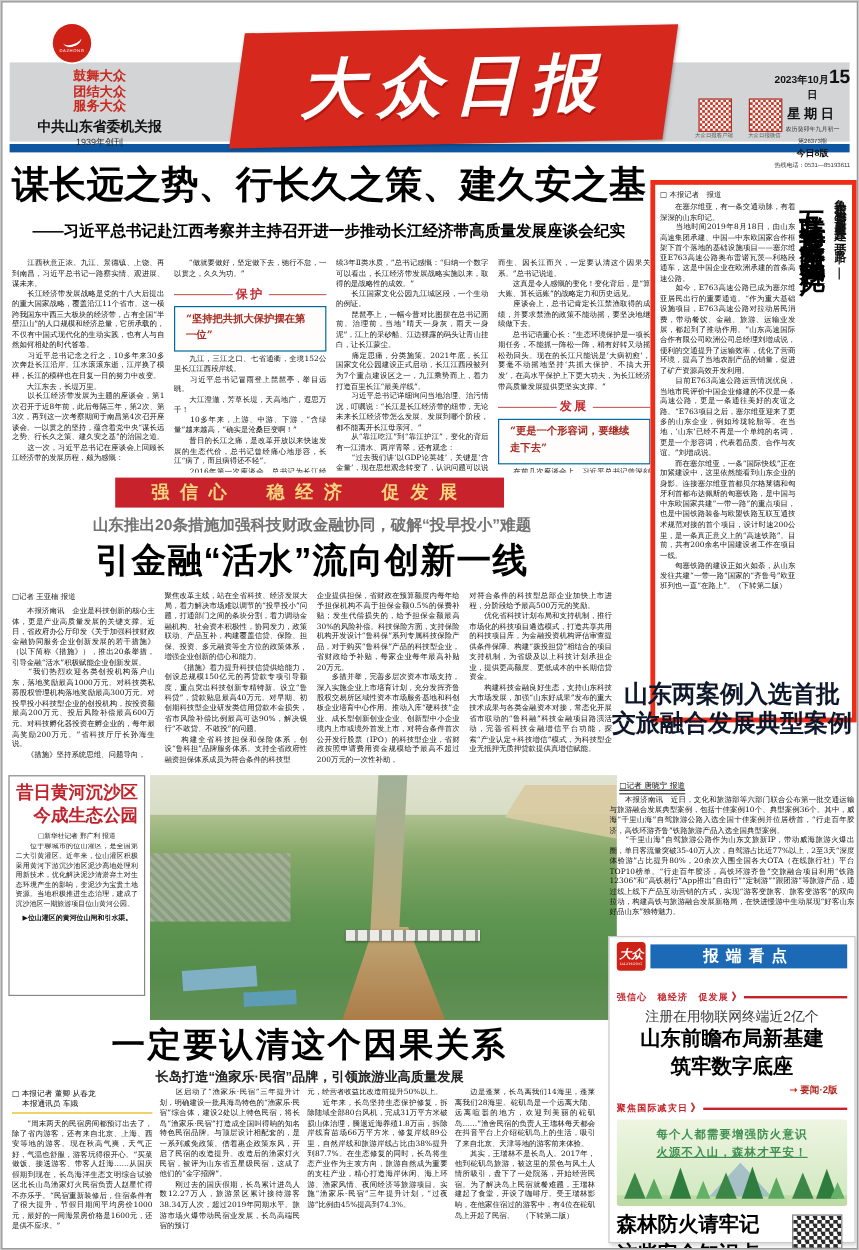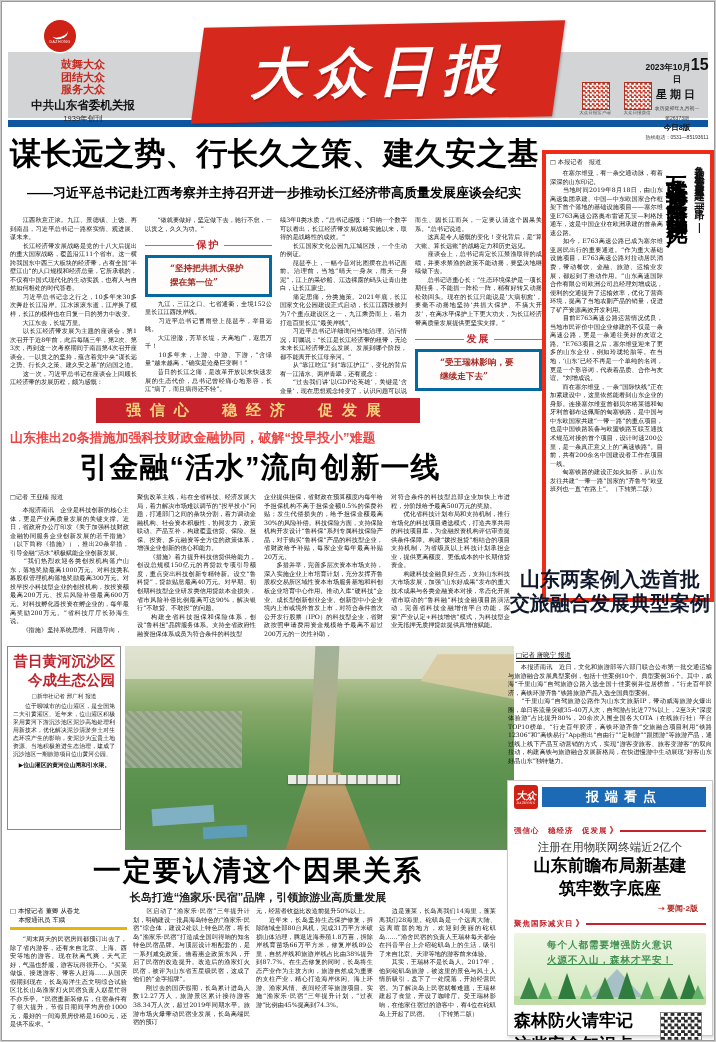--- a/index.html
+++ b/index.html
@@ -29,33 +29,33 @@
 
   
   .headline{position:absolute;left:8px;top:131px;width:528px;font-size:31px;font-weight:900;color:#000;text-align:justify;text-align-last:justify;letter-spacing:-.5px;}
   .subhead{position:absolute;left:8px;top:182px;width:528px;font-size:13px;font-weight:900;color:#000;text-align:center;}
   .col{font-family:"DejaVu Serif",serif;font-size:6.2px;line-height:1.38;text-align:justify;white-space:pre-line;color:#141414;overflow:hidden;}
   .lead-col{position:absolute;top:214px;height:178px;width:127px;}
   .stack{display:flex;flex-direction:column;gap:3px;}
   .sechead{display:flex;align-items:center;gap:3px;margin-top:2px;}
   .sechead .ln{flex:1;height:1px;background:#c66;}
   .sechead .lbl{color:#c0272d;font-weight:bold;font-size:10px;letter-spacing:2px;}
-  .quotebox{border:3px solid #0369a1;background:#fffdfb;color:#a52a22;font-weight:bold;font-size:8.6px;line-height:1.6;padding:4px 22px;font-family:"DejaVu Serif",serif;}
+  .quotebox{border:1px solid #0369a1;background:#fffdfb;color:#a52a22;font-weight:bold;font-size:8.6px;line-height:1.6;padding:4px 9px;font-family:"DejaVu Serif",serif;}
 
   
   .belt{position:absolute;left:540px;top:148px;width:172px;height:452px;border:4px solid #ee2c17;box-sizing:border-box;background:#fff;display:flex;gap:3px;padding:4px;}
   .belt-main{flex:1;display:flex;flex-direction:column;overflow:hidden;}
   .belt-byline{font-family:"DejaVu Serif",serif;font-size:6.2px;color:#222;margin-bottom:2px;}
   .belt-body{flex:1;overflow:hidden;}
   .belt-title{writing-mode:vertical-rl;font-size:22px;font-weight:900;letter-spacing:4px;line-height:1.05;color:#000;}
   .belt-kicker{writing-mode:vertical-rl;font-size:10px;font-weight:bold;letter-spacing:2.5px;color:#111;}
 
   
   .banner{position:absolute;left:94px;top:396px;width:324px;height:25px;background:#c8232c;color:#f6d57d;font-weight:900;font-size:15px;letter-spacing:9px;display:flex;align-items:center;justify-content:center;}
-  .fin-kicker{position:absolute;left:8px;top:427px;width:500px;font-size:13px;font-weight:bold;color:#ef4444;}
+  .fin-kicker{position:absolute;left:8px;top:427px;width:500px;text-align:center;font-size:13px;font-weight:bold;color:#737373;}
   .fin-title{position:absolute;left:8px;top:446px;width:500px;text-align:center;font-size:29px;font-weight:900;letter-spacing:1px;color:#000;}
   .fin-col{position:absolute;top:491px;height:150px;width:119px;}
   .byline-sm{font-family:"DejaVu Serif",serif;font-size:6.2px;color:#222;margin-bottom:1px;}
 
   
   .park{position:absolute;left:5px;top:644px;width:114px;height:184px;border:1px solid #888;box-sizing:border-box;padding:5px 5px;background:#fff;}
   .park-title{color:#c0232b;font-weight:900;font-size:14.5px;text-align:right;line-height:1.3;}
   .park-byline{font-family:"DejaVu Serif",serif;font-size:5.6px;text-align:center;margin:3px 0 2px;color:#222;}
   .park-body{font-size:5.8px;}
   .park-caption{font-family:"DejaVu Serif",serif;font-size:5.8px;font-weight:bold;margin-top:2px;color:#111;}
@@ -68,21 +68,21 @@
   .ph-river{position:absolute;left:48%;top:-4%;width:24px;height:72%;background:linear-gradient(180deg,#9fb39b,#c2a979);transform:rotate(3deg);}
   .ph-river2{position:absolute;left:40%;top:62%;width:96px;height:45%;background:linear-gradient(180deg,#c2a979,#a8743f);clip-path:polygon(32% 0,62% 0,100% 100%,0 100%);}
   .ph-dam{position:absolute;left:42%;top:63%;width:112px;height:9px;background:repeating-linear-gradient(90deg,#eceae6 0 8px,#8f948e 8px 10px);box-shadow:0 1px 2px rgba(0,0,0,.4);}
   .ph-pool1{position:absolute;left:7%;top:79%;width:62px;height:17px;background:#7fb0c4;transform:rotate(-4deg);}
   .ph-pool2{position:absolute;left:20%;top:88%;width:44px;height:12px;background:#5d9db5;transform:rotate(-3deg);}
 
   
   .cd-title{position:absolute;left:8px;top:850px;width:496px;text-align:center;font-size:28px;font-weight:900;letter-spacing:2px;color:#000;}
   .cd-sub{position:absolute;left:8px;top:888px;width:496px;text-align:center;font-size:11px;font-weight:bold;color:#222;}
   .cd-col{position:absolute;top:905px;height:131px;width:117px;}
-  .cd-byline{font-family:"DejaVu Serif",serif;font-size:6.4px;border-bottom:3px solid #eab308;padding-bottom:2px;margin-bottom:2px;white-space:pre-line;color:#111;}
+  .cd-byline{font-family:"DejaVu Serif",serif;font-size:6.4px;border-bottom:1px solid #eab308;padding-bottom:2px;margin-bottom:2px;white-space:pre-line;color:#111;}
 
   
   .cases-title{position:absolute;left:506px;top:566px;width:204px;text-align:center;font-size:20px;font-weight:900;line-height:1.18;white-space:pre-line;color:#0f172a;}
   .cases-byline{position:absolute;left:514px;top:649px;font-family:"DejaVu Serif",serif;font-size:6.4px;border-bottom:1px solid #444;padding-bottom:1px;color:#111;text-decoration:underline;}
   .cases-body{position:absolute;left:506px;top:661px;width:204px;height:114px;}
 
   
   .digest{position:absolute;left:505px;top:778px;width:206px;height:256px;border:1px solid #c9c9c9;box-shadow:1px 2px 3px rgba(0,0,0,.15);box-sizing:border-box;padding:4px 6px;background:#fff;}
   .dg-header{display:flex;align-items:center;height:24px;margin-bottom:16px;}
   .dg-logo{width:24px;height:24px;background:#cf2216;border-radius:3px;color:#fff;display:flex;flex-direction:column;align-items:center;justify-content:center;font-family:"DejaVu Serif",serif;font-style:italic;flex:none;}
@@ -186,21 +186,21 @@
   <div class="lead-col stack" style="left:413px;">
     <div class="col">而生、因长江而兴，一定要认清这个因果关系。”总书记说道。
 　　这真是令人感慨的变化！变化背后，是“算大账、算长远账”的战略定力和历史远见。
 　　座谈会上，总书记肯定长江禁渔取得的成绩，并要求禁渔的政策不能动摇，要坚决地继续做下去。
 　　总书记语重心长：“生态环境保护是一项长期任务，不能抓一阵松一阵，稍有好转又动摇松劲回头。现在的长江只能说是‘大病初愈’，要毫不动摇地坚持‘共抓大保护、不搞大开发’，在高水平保护上下更大功夫，为长江经济带高质量发展提供更坚实支撑。”</div>
     <div class="sechead">
       <span class="ln"></span>
         <span class="lbl">发展</span>
         <span class="ln"></span>
     </div>
-    <div class="quotebox">“受王瑞林影响，要继续走下去”</div>
+    <div class="quotebox">“更是一个形容词，要继续走下去”</div>
     <div class="col" style="flex:1;overflow:hidden;">　　在前几次座谈会上，习近平总书记曾深刻论述“在发展中保护、在保护中发展”的辩证关系。　（下转第二版）</div>
   </div>
 
   <div class="belt">
     <div class="belt-main">
       <div class="belt-byline">□ 本报记者　报道</div>
       <div class="col belt-body">　　在塞尔维亚，有一条交通动脉，有着深深的山东印记。
 　　当地时间2019年8月18日，由山东高速集团承建、中国—中东欧国家合作框架下首个落地的基础设施项目——塞尔维亚E763高速公路奥布雷诺瓦茨—利格段通车，这是中国企业在欧洲承建的首条高速公路。
 　　如今，E763高速公路已成为塞尔维亚居民出行的重要通道。“作为重大基础设施项目，E763高速公路对拉动居民消费，带动餐饮、金融、旅游、运输业发展，都起到了推动作用。”山东高速国际合作有限公司欧洲公司总经理刘增成说，便利的交通提升了运输效率，优化了营商环境，提高了当地农副产品的销量，促进了矿产资源高效开发利用。
 　　目前E763高速公路运营情况优良，当地市民评价中国企业修建的不仅是一条高速公路，更是一条通往美好的友谊之路。“E763项目之后，塞尔维亚迎来了更多的山东企业，例如玲珑轮胎等。在当地，‘山东’已经不再是一个单纯的名词，更是一个形容词，代表着品质、合作与友谊。”刘增成说。

